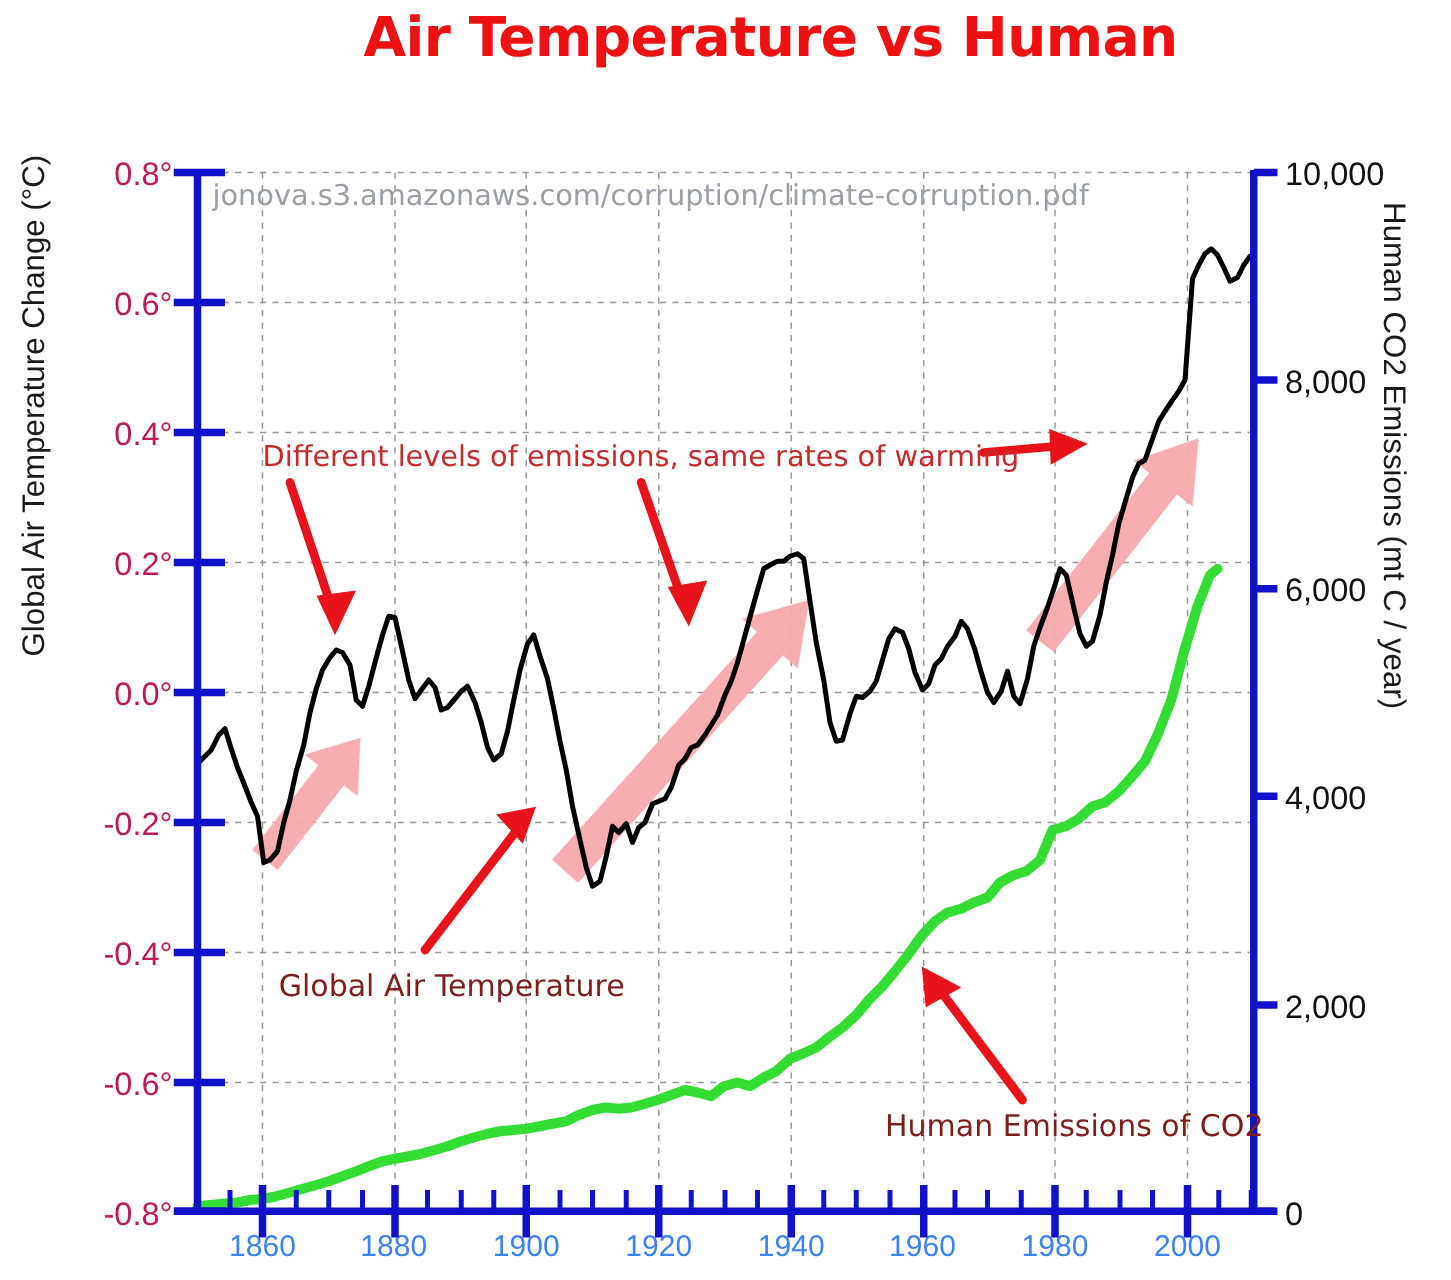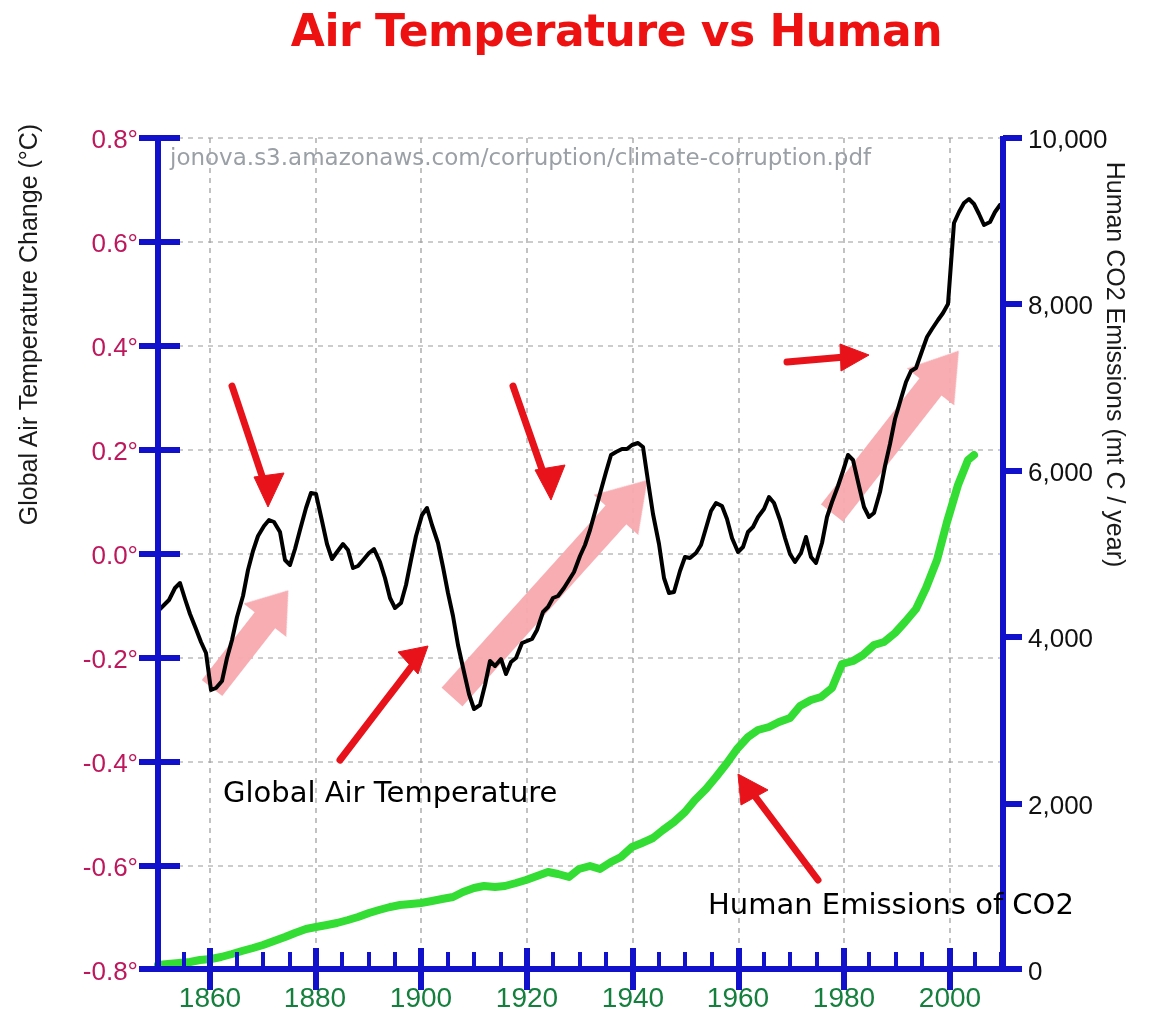--- a/index.html
+++ b/index.html
@@ -75,40 +75,40 @@
     width: 140px;
     color: #111111;
     font-family: "Liberation Sans", sans-serif;
     font-size: 26px;
     line-height: 26px;
   }
   .tick-label-x {
     position: absolute;
     text-align: center;
     width: 110px;
-    color: #15803d;
-    font-family: "Liberation Sans", sans-serif;
-    font-size: 28px;
+    color: #3b82f6;
+    font-family: "Liberation Sans", sans-serif;
+    font-size: 24px;
     line-height: 24px;
   }
 
   
   .ann {
     position: absolute;
     color: #CC2222;
     font-family: "DejaVu Sans", sans-serif;
     white-space: nowrap;
   }
   .ann-big {
     font-size: 27px;
     line-height: 34px;
     color: #C42B2B;
   }
   .ann-mid { font-size: 23px; color: #C42B2B; }
-  .ann-small { font-size: 29px; color: #000000; }
+  .ann-small { font-size: 24px; color: #7f1d1d; }
   .source-url {
     position: absolute;
     color: #9aa0a6;
     font-family: "DejaVu Sans", sans-serif;
     font-size: 23px;
     white-space: nowrap;
   }
   svg { display: block; }
   .plot-svg { position: absolute; left: 0; top: 0; }
 </style>
@@ -297,18 +297,19 @@
       <line x1="896" y1="952" x2="896" y2="969"></line>
       <line x1="922" y1="952" x2="922" y2="969"></line>
       <line x1="975" y1="952" x2="975" y2="969"></line>
       <line x1="1001" y1="952" x2="1001" y2="969"></line>
     </g>
   </svg>
 
   <div class="source-url" style="left:170px; top:144px;">jonova.s3.amazonaws.com/corruption/climate-corruption.pdf</div>
 
 
+  <div class="ann ann-mid" style="left:210px; top:353px;">Different levels of emissions, same rates of warming</div>
 
   <div class="ann ann-small" style="left:223px; top:775px;">Global Air Temperature</div>
 
   <div class="ann ann-small" style="left:708px; top:887px;">Human Emissions of CO2</div>
 
 </div>
 
 </body></html>

